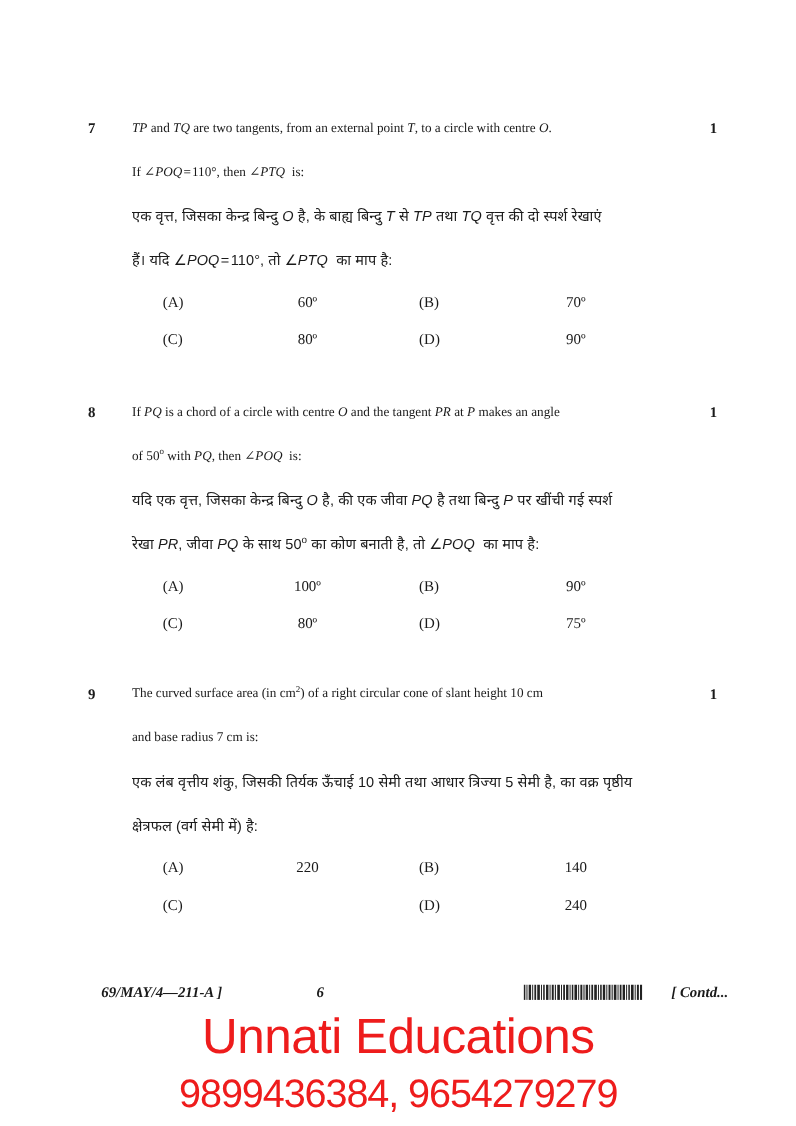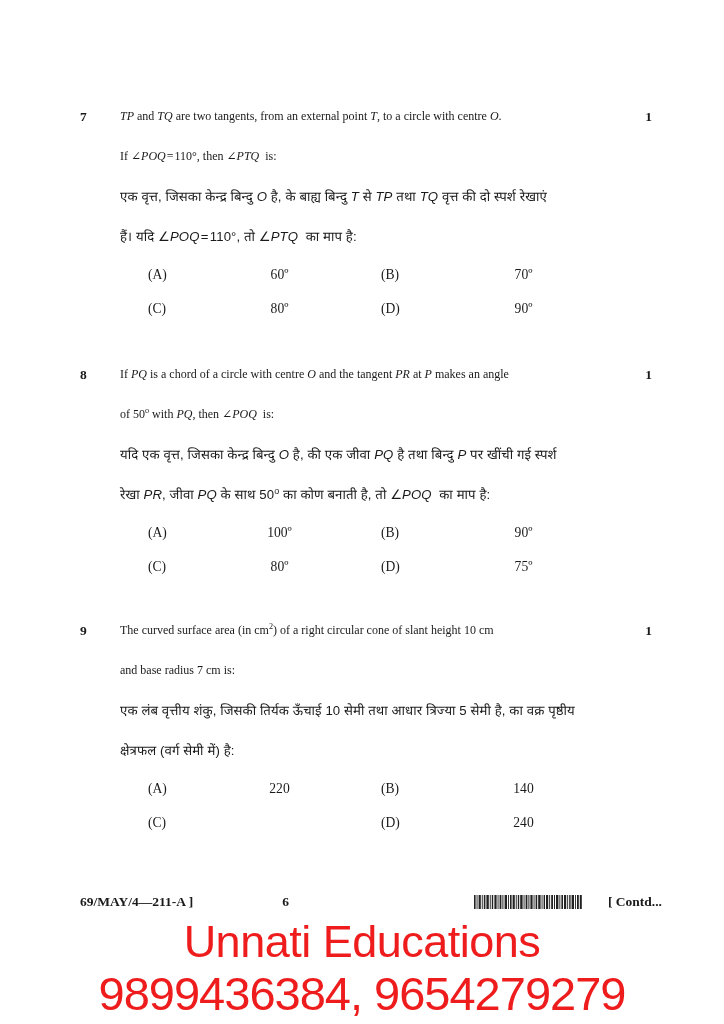--- a/index.html
+++ b/index.html
@@ -90,27 +90,28 @@
     line-height: 18px;
   }
   .opt-left { width: 225px; flex: 0 0 225px; padding-left: 28px; }
   .opt-right { flex: 1 1 auto; padding-left: 8px; }
   .opt-key { width: 38px; flex: 0 0 38px; }
   .opt-val { flex: 1 1 auto; text-align: center; }
 
   
   .footer {
     position: absolute;
-    left: 80px;
+    left: 92px;
     right: 62px;
     top: 894px;
     display: flex;
     align-items: flex-end;
     font-weight: bold;
     font-size: 13.5px;
+    font-style: italic;
   }
   .footer-code { flex: 0 0 auto; }
   .footer-page {
     flex: 1 1 auto;
     text-align: center;
     padding-right: 80px;
   }
   .footer-right {
     flex: 0 0 auto;
     display: flex;
@@ -135,21 +136,21 @@
     font-family: "Liberation Sans", "DejaVu Sans", sans-serif;
     font-weight: normal;
     color: #ee1c1c;
   }
   .wm-line1 {
     font-size: 45px;
     line-height: 52px;
     letter-spacing: -0.5px;
   }
   .wm-line2 {
-    font-size: 47px;
+    font-size: 36px;
     line-height: 56px;
     letter-spacing: -1px;
     margin-top: -2px;
   }
 </style>
 </head>
 <body>
 
 <div class="page">
 

